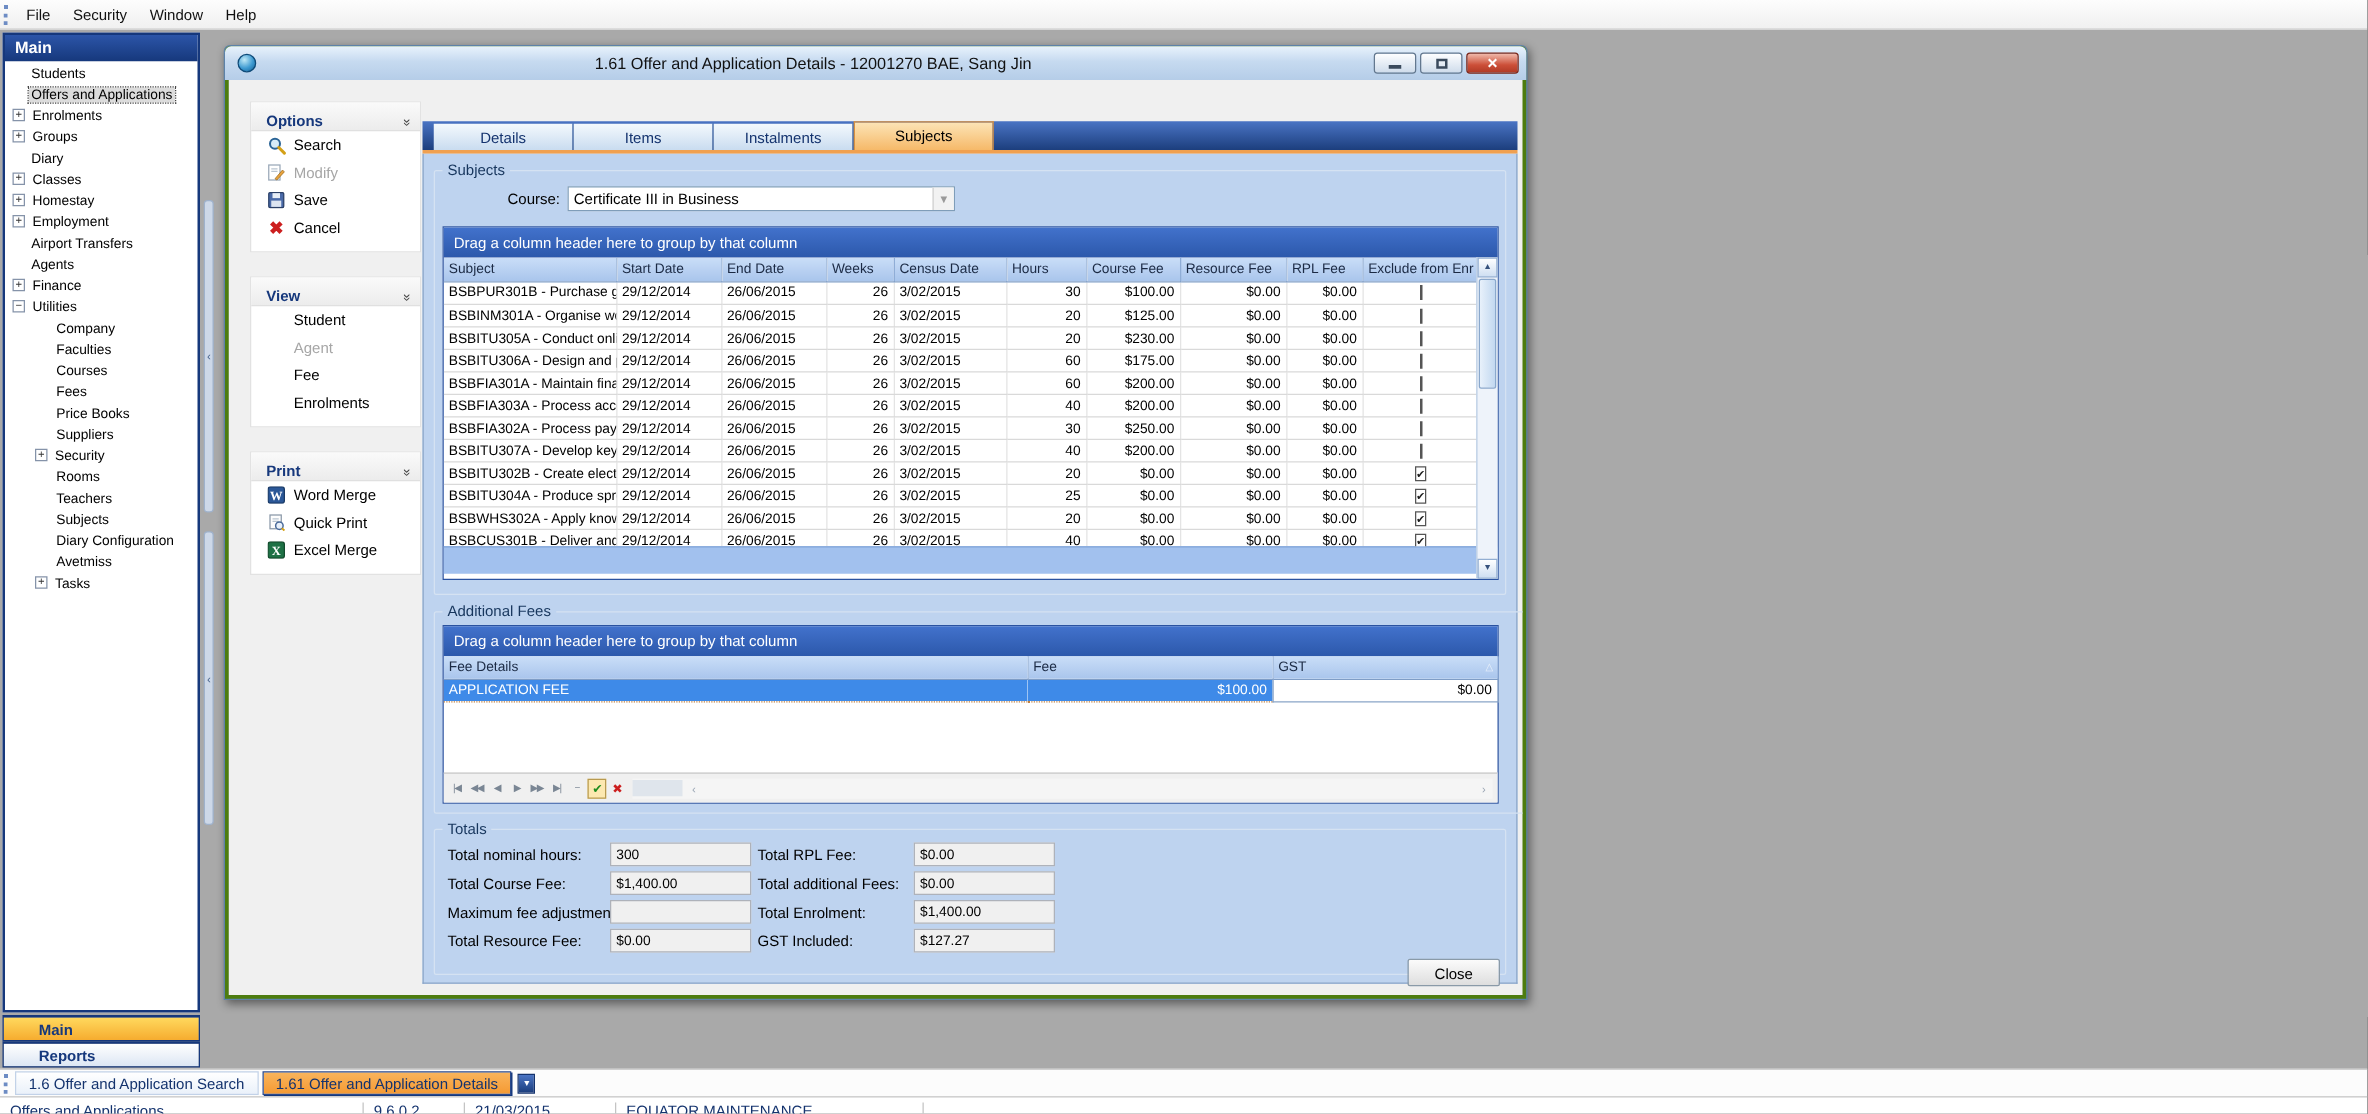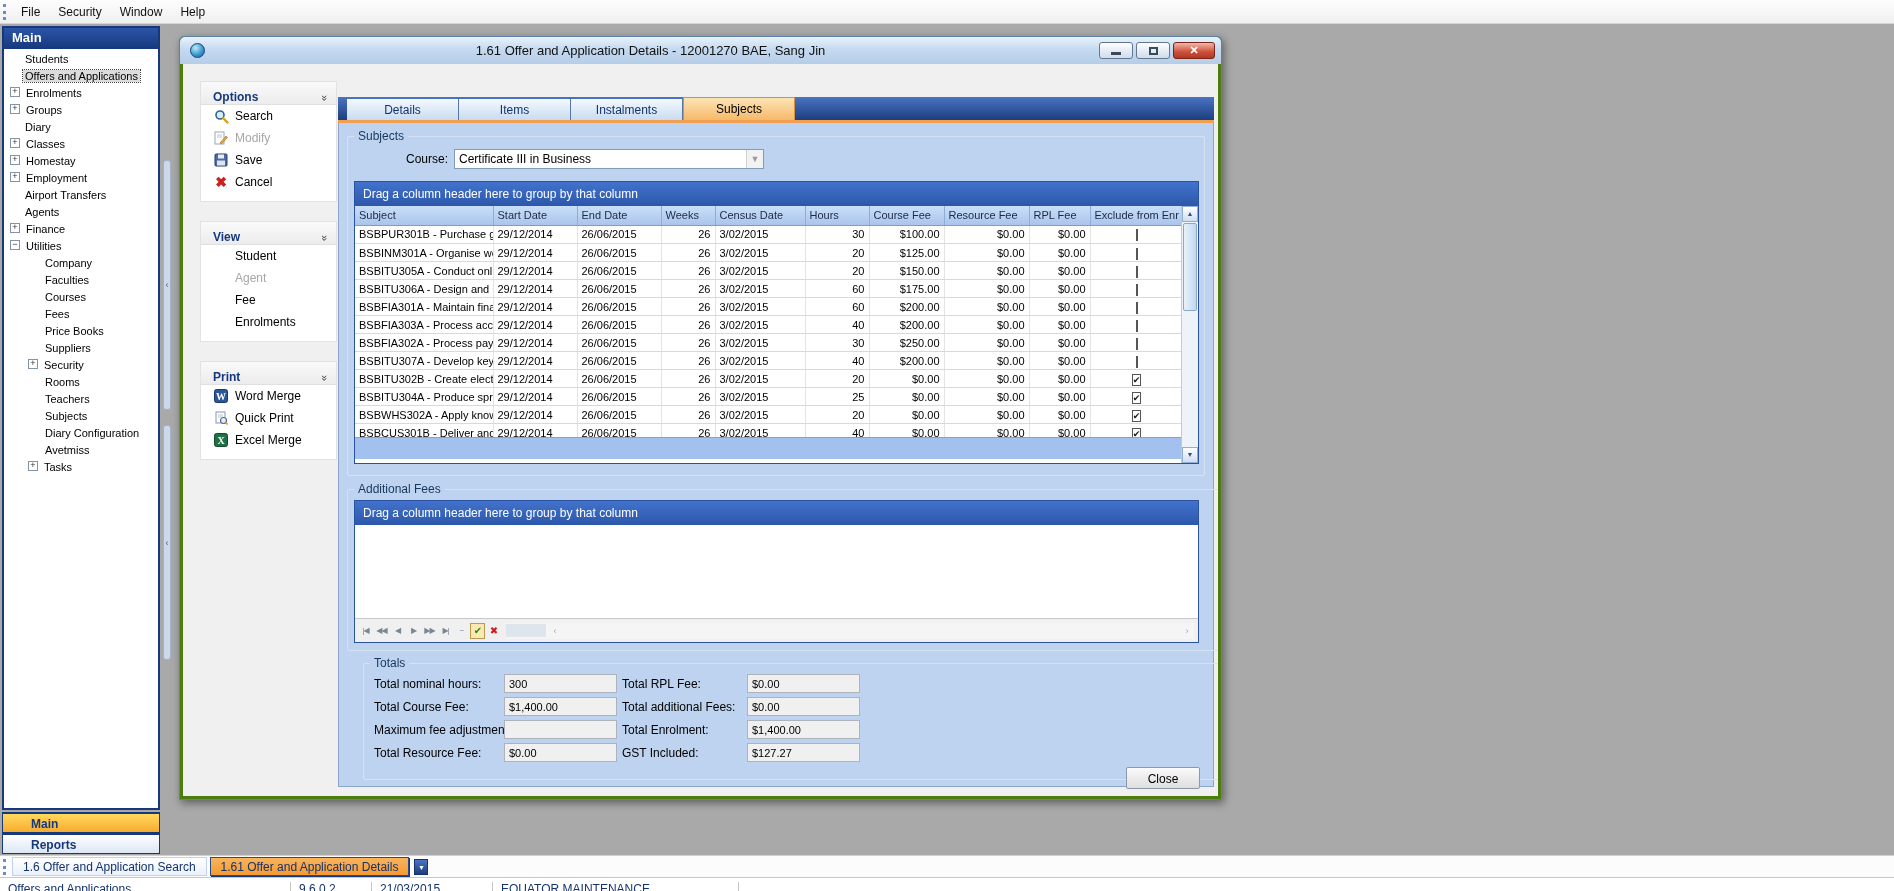--- a/index.html
+++ b/index.html
@@ -103,21 +103,21 @@
   .navigator { position:absolute; left:0; right:0; bottom:0; height:24px; background:#f0f0f0; border-top:1px solid #c8c8c8; display:flex; align-items:center; padding-left:3px; }
   .nav-btn { min-width:15px; height:16px; margin-right:1px; font-size:8px; color:#7a8694; display:flex; align-items:center; justify-content:center; letter-spacing:-1px; }
   .nav-btn.post { background:#fce8b0; border:1px solid #b89a50; color:#1d8c1d; font-size:10px; }
   .nav-btn.cancel { color:#cc1f1f; font-size:10px; }
   .hscroll { flex:1; height:16px; margin:0 4px; background:#f5f5f5; position:relative; }
   .hs-arrow { position:absolute; top:0; width:14px; height:16px; color:#9aa6b4; font-size:9px; text-align:center; line-height:16px; }
   .hs-arrow.left { left:42px; } .hs-arrow.right { right:0; }
   .hs-thumb { position:absolute; left:0; top:1px; width:40px; height:13px; background:#dfe5ec; }
 
   
-  .gb-totals { left:24px; top:540px; width:858px; height:117px; }
+  .gb-totals { left:8px; top:540px; width:858px; height:117px; }
   .tot-row { position:absolute; display:flex; align-items:flex-end; }
   .tot-label { font-size:12px; color:#000; }
   .tot-field { position:absolute; width:113px; height:19px; background:#f0f0f0; border:1px solid #aeb2ba; font-size:11px; color:#000; padding:3px 0 0 4px; white-space:nowrap; overflow:hidden; }
 
   
   .close-btn { position:absolute; right:18px; bottom:7px; width:74px; height:22px; background:linear-gradient(#fbfbfb,#dedede); border:1px solid #8a9aa8; border-radius:2px; font-size:12px; color:#000; text-align:center; padding-top:4px; }
 
   
   .taskbar { position:absolute; left:0; top:855px; width:1894px; height:22px; background:#fcfcfc; border-top:1px solid #d0d0d0; display:flex; align-items:center; }
   .task-tab { height:19px; font-size:12px; color:#14336e; padding:2px 10px 0 10px; margin-right:3px; background:linear-gradient(#ffffff,#eaf1fa); border:1px solid #c2d2e8; }
@@ -442,21 +442,21 @@
                       <td class="num">$0.00</td>
                       <td class="cb-cell"><span class="cb"></span></td>
                     </tr>
                 <tr>
                       <td>BSBITU305A - Conduct online</td>
                       <td>29/12/2014</td>
                       <td>26/06/2015</td>
                       <td class="num">26</td>
                       <td>3/02/2015</td>
                       <td class="num">20</td>
-                      <td class="num">$150.00</td>
+                      <td class="num">$230.00</td>
                       <td class="num">$0.00</td>
                       <td class="num">$0.00</td>
                       <td class="cb-cell"><span class="cb"></span></td>
                     </tr>
                 <tr>
                       <td>BSBITU306A - Design and proc</td>
                       <td>29/12/2014</td>
                       <td>26/06/2015</td>
                       <td class="num">26</td>
                       <td>3/02/2015</td>
@@ -571,20 +571,41 @@
               <div class="vs-thumb"></div>
               <div class="vs-btn down">▼</div>
             </div>
           </div>
         </div>
 
         <div class="groupbox gb-addfees">
           <div class="gb-label">Additional Fees</div>
           <div class="fees-grid">
             <div class="groupbar">Drag a column header here to group by that column</div>
+            <table class="fees">
+              <colgroup>
+                  <col style="width:467px">
+                  <col style="width:196px">
+                  <col style="width:180px">
+                </colgroup>
+              <thead>
+                  <tr>
+                <th>Fee Details</th>
+                <th>Fee</th>
+                <th><span>GST</span><span class="sort-glyph">△</span></th>
+              </tr>
+                </thead>
+              <tbody>
+                <tr class="sel-row">
+                  <td>APPLICATION FEE</td>
+                  <td class="num">$100.00</td>
+                  <td class="gst-edit">$0.00</td>
+                </tr>
+              </tbody>
+            </table>
             <div class="navigator">
               <div class="nav-btn">|◀</div>
               <div class="nav-btn">◀◀</div>
               <div class="nav-btn">◀</div>
               <div class="nav-btn">▶</div>
               <div class="nav-btn">▶▶</div>
               <div class="nav-btn">▶|</div>
               <div class="nav-btn">−</div>
               <div class="nav-btn post">✔</div>
               <div class="nav-btn cancel">✖</div>

